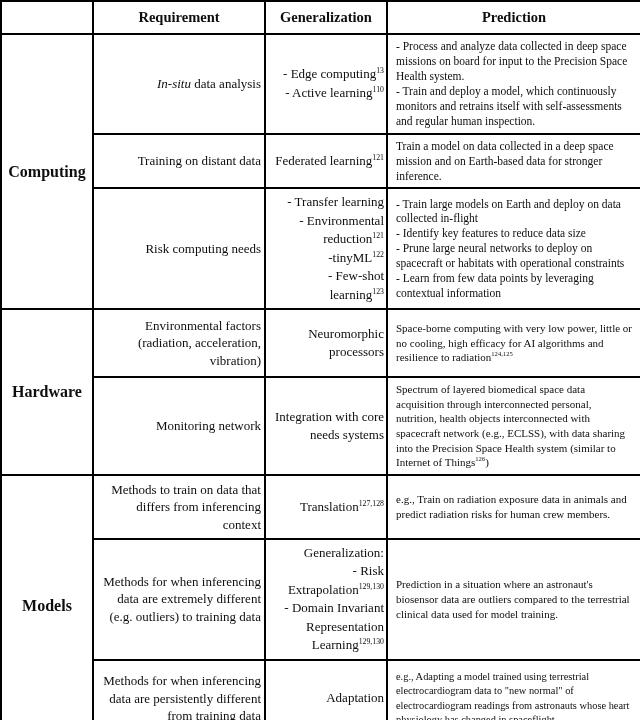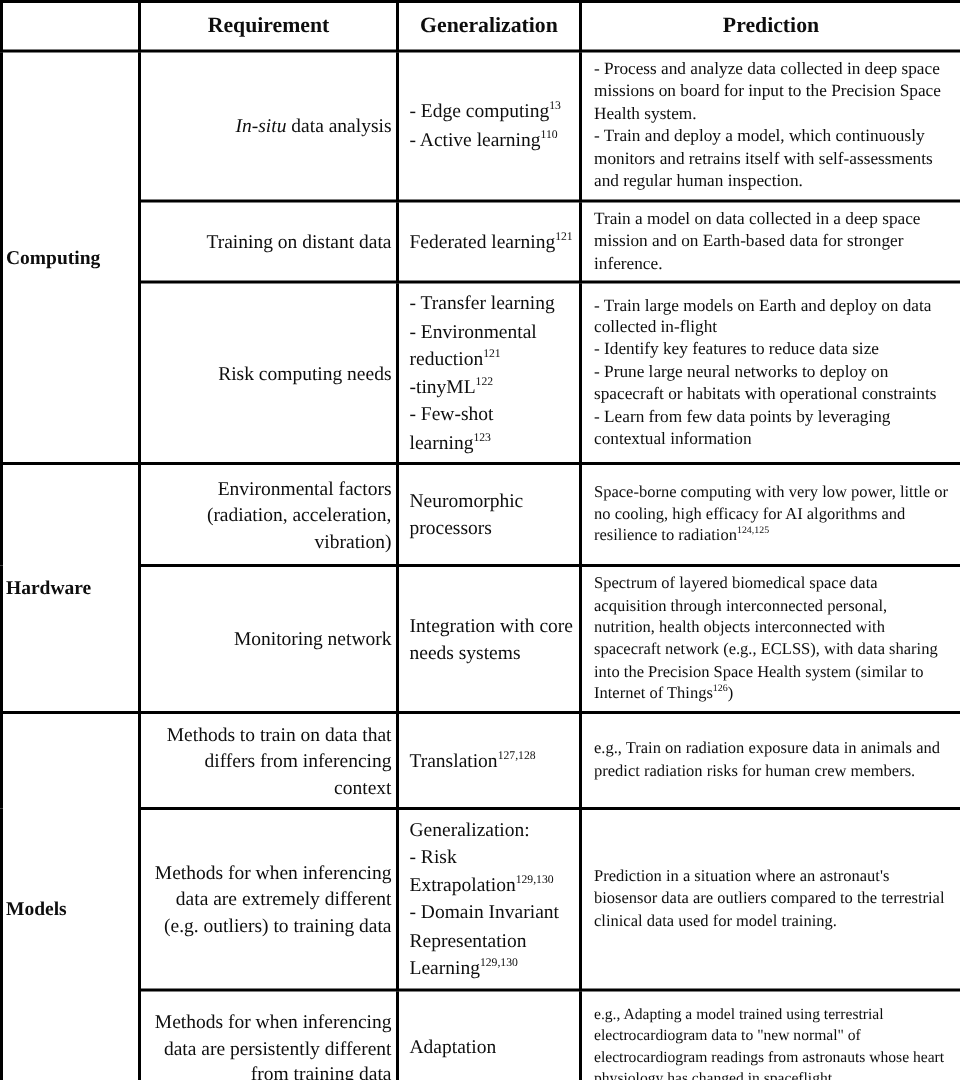--- a/index.html
+++ b/index.html
@@ -31,34 +31,35 @@
     background: #ffffff;
   }
   th.col-header {
     font-size: 14.5px;
     font-weight: bold;
     text-align: center;
     padding: 2px 2px;
   }
   td.group {
     font-weight: bold;
-    font-size: 13px;
+    font-size: 16px;
+    text-align: center;
     padding: 2px;
   }
   td.req {
     font-size: 13px;
     line-height: 1.35;
     padding: 4px 3px 4px 8px;
     text-align: right;
   }
   td.rec {
     font-size: 13px;
     line-height: 1.42;
     padding: 4px 2px 4px 7px;
-    text-align: left;
+    text-align: right;
   }
   .rec-line { white-space: nowrap; }
   td.app {
     padding: 4px 6px 4px 8px;
     text-align: left;
     margin-left: 28px;
   }
   td.app-md { font-size: 11.5px; line-height: 1.3; }
   td.app-sm { font-size: 11px;   line-height: 1.33; }
   td.app-xs { font-size: 10.4px; line-height: 1.4;  }

